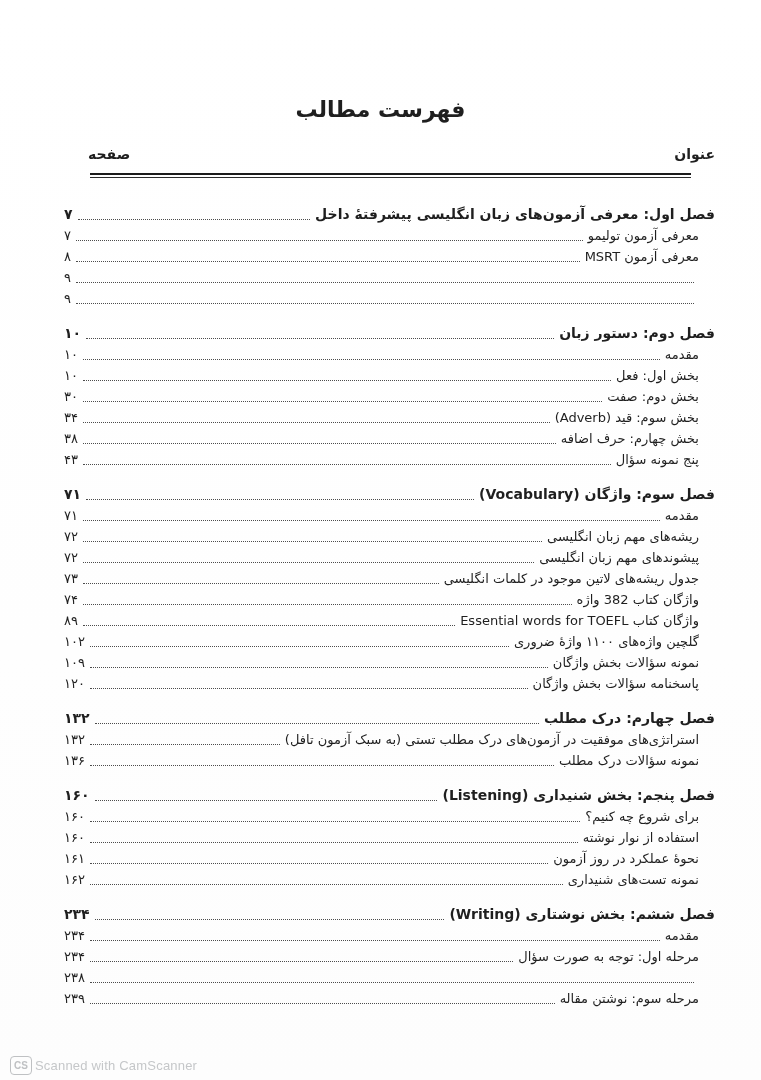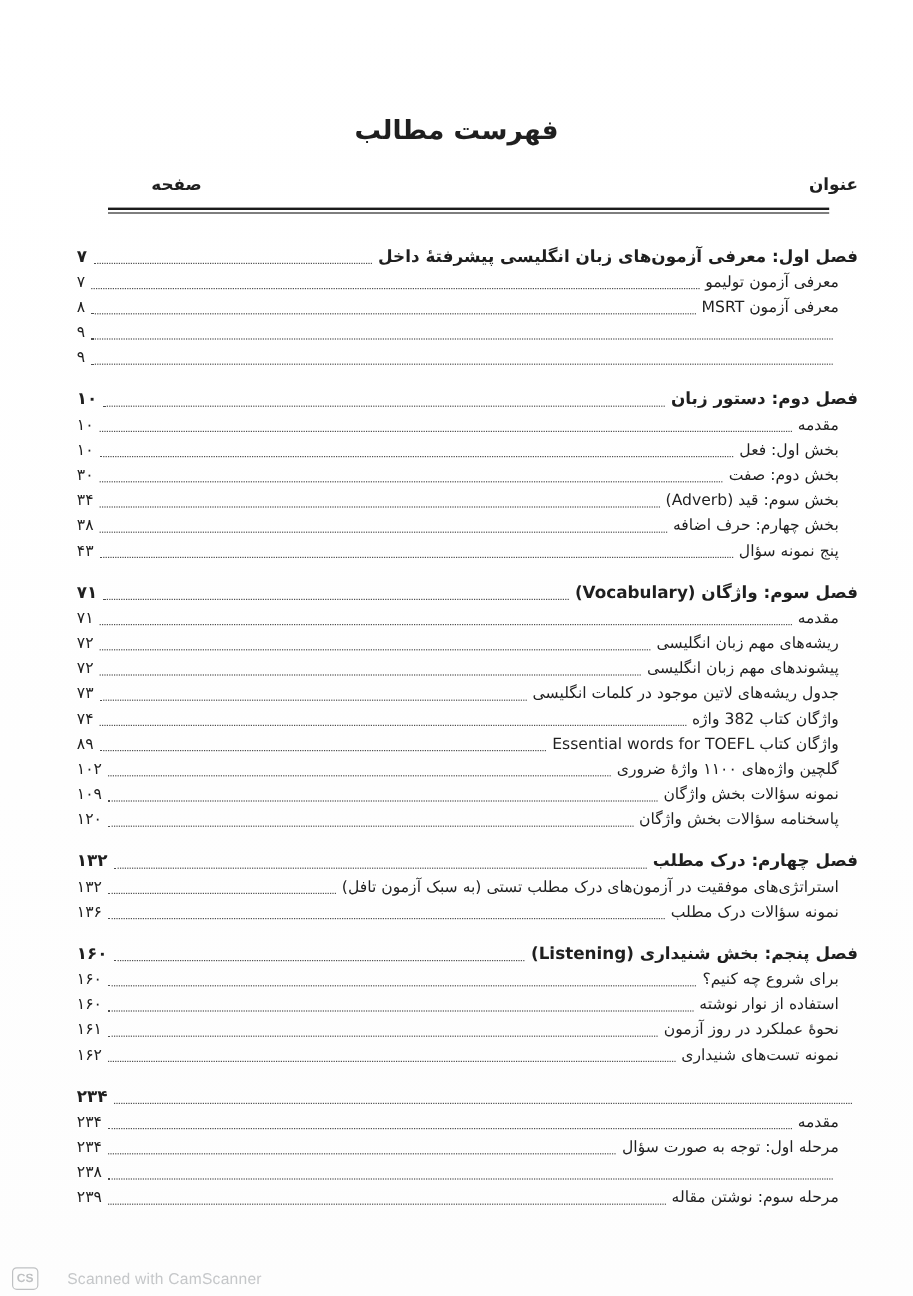--- a/index.html
+++ b/index.html
@@ -28,21 +28,21 @@
     margin:0 46px 0 64px; 
   }
   .toc-header-row{
     position:relative;
     margin-top:24px;
     height:22px;
     font-size:14px;
     font-weight:bold;
   }
   .col-title{position:absolute;right:0;top:0;}
-  .col-page{position:absolute;left:24px;top:0;margin-left:38px;}
+  .col-page{position:absolute;left:24px;top:0;}
   .header-divider{
     margin:5px 24px 0 26px;
     height:2px;
     border-top:2.5px solid #1b1b1b;
     border-bottom:1.2px solid #2a2a2a;
   }
   .toc-list{margin-top:26px;}
   .toc-section{margin-top:14px;}
   .toc-section:first-child{margin-top:0;}
   .row{
@@ -60,21 +60,21 @@
     margin:0 5px 5px 5px;
     border-bottom:1.6px dotted #4c4c4c;
     min-width:12px;
   }
   .row .pagenum{flex:0 0 auto;white-space:nowrap;}
   .chapter-row{font-weight:bold;font-size:14px;}
   .item-row{padding-inline-start:16px;}
   .watermark{
     position:absolute;
     left:10px;bottom:8px;
-    display:flex;align-items:center;gap:24px;
+    display:flex;align-items:center;gap:3px;
     color:#c5c7c9;
     direction:ltr;
   }
   .cs-logo{
     width:20px;height:17px;
     border:1.6px solid #bfc1c3;
     border-radius:4px;
     display:flex;align-items:center;justify-content:center;
     font-family:"Liberation Sans",sans-serif;
     font-size:10px;font-weight:bold;
@@ -254,20 +254,21 @@
             <span class="pagenum">۱۶۱</span>
           </div>
           <div class="row item-row">
             <span class="label">نمونه تست‌های شنیداری</span>
             <span class="leader"></span>
             <span class="pagenum">۱۶۲</span>
           </div>
         </div>
         <div class="toc-section">
           <div class="row chapter-row">
+            <span class="label">فصل ششم: بخش نوشتاری (Writing)</span>
             <span class="leader"></span>
             <span class="pagenum">۲۳۴</span>
           </div>
           <div class="row item-row">
             <span class="label">مقدمه</span>
             <span class="leader"></span>
             <span class="pagenum">۲۳۴</span>
           </div>
           <div class="row item-row">
             <span class="label">مرحله اول: توجه به صورت سؤال</span>

